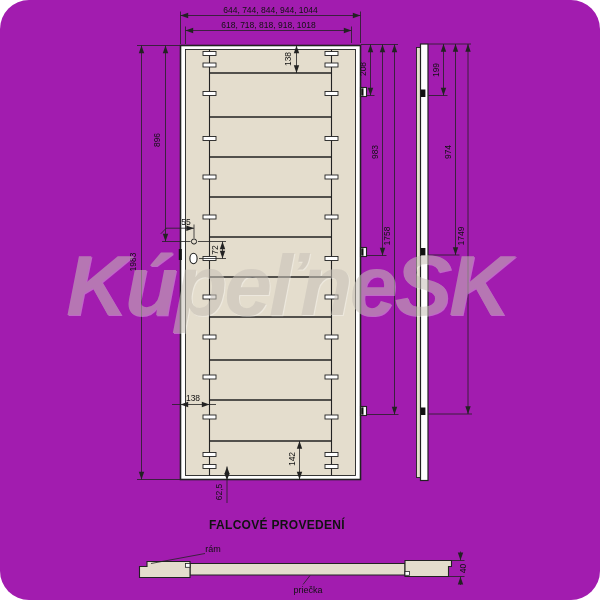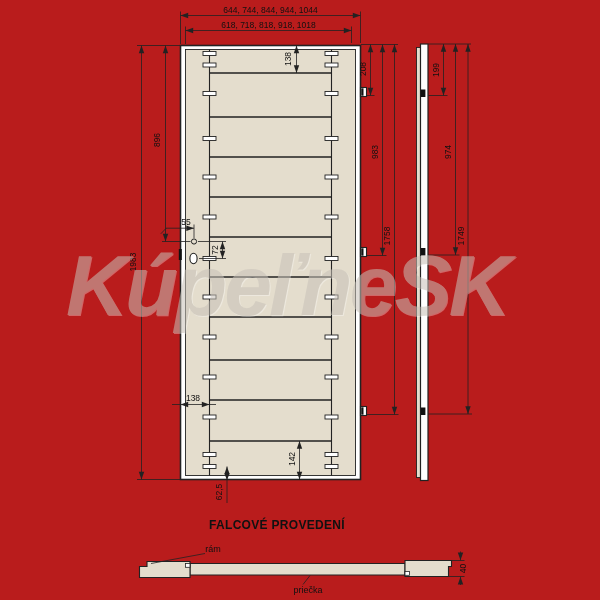--- a/index.html
+++ b/index.html
@@ -1,18 +1,18 @@
 <!DOCTYPE html>
 <html style="--wood: #e4ddcd; --line: #222222; --wm: #c7c1b8;"><head>
 <meta charset="utf-8">
 <style>
   :root{ --wood:#e4ddcd; --line:#222222; --wm:#c7c1b8; }
   html,body{margin:0;padding:0;background:#fff;}
-  .stage{position:relative;width:600px;height:600px;background:#b91c1c;overflow:hidden;
-         font-family:"Liberation Sans",sans-serif;}
+  .stage{position:relative;width:600px;height:600px;background:#a21caf;overflow:hidden;
+         font-family:"Liberation Sans",sans-serif;border-radius:29px;}
   svg{position:absolute;left:0;top:0;}
   .ol{stroke:var(--line);}
   .white{fill:#ffffff;}
   .wood{fill:var(--wood);}
   .nf{fill:none;}
   .dim{stroke:var(--line);stroke-width:.8;fill:none;}
   text{font-family:"Liberation Sans",sans-serif;font-size:8.5px;fill:#111;}
   text.big{font-size:12px;font-weight:bold;letter-spacing:.3px;}
   text.lbl{font-size:9px;}
   .wm{position:absolute;left:66px;top:236px;width:520px;

